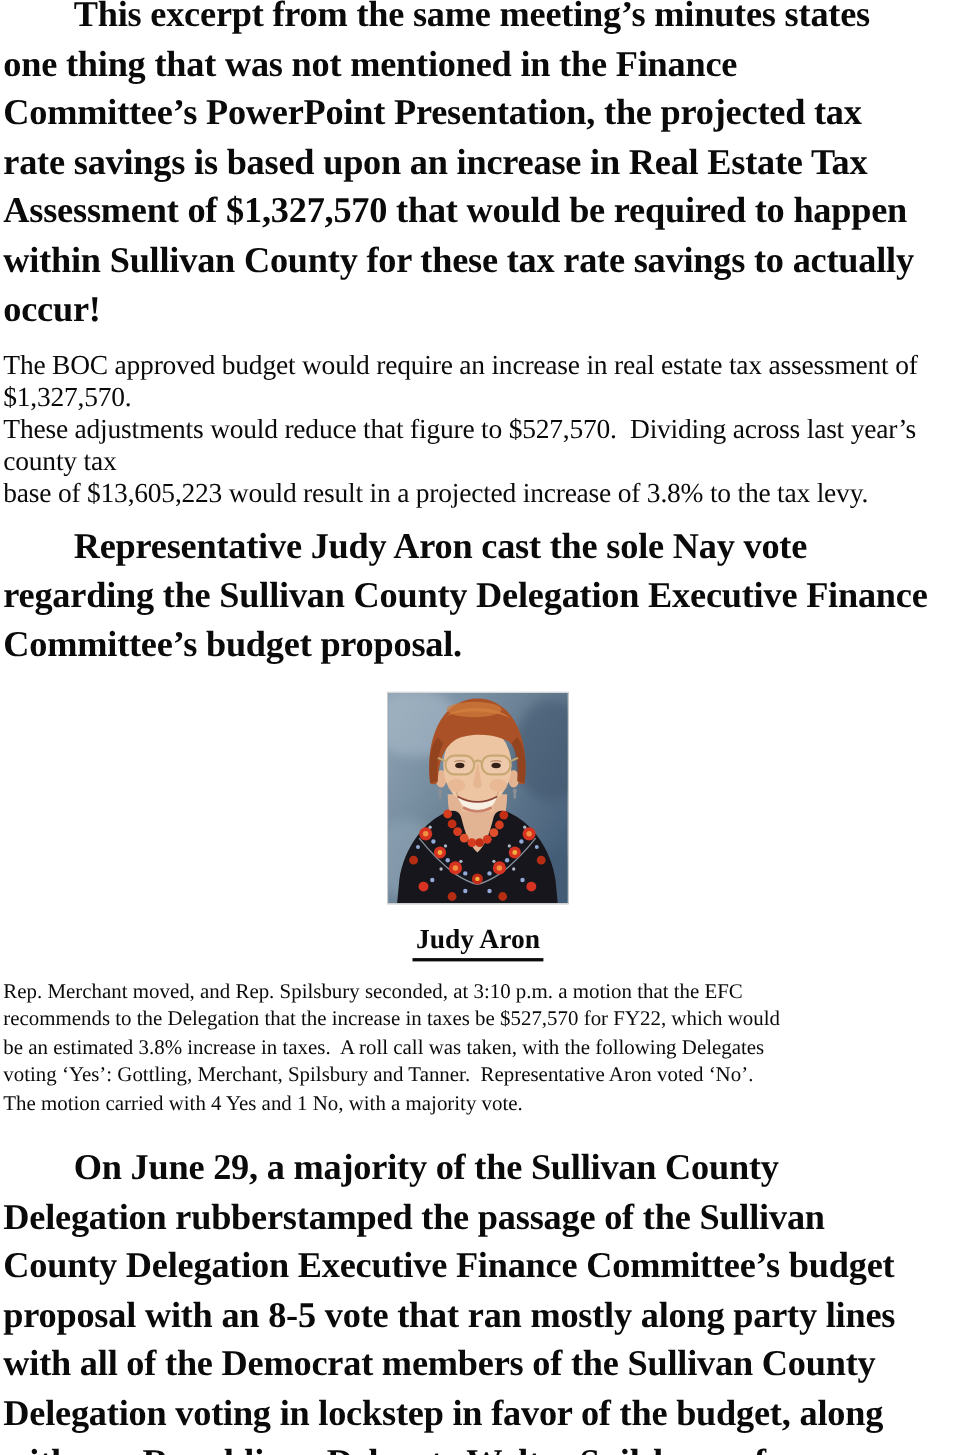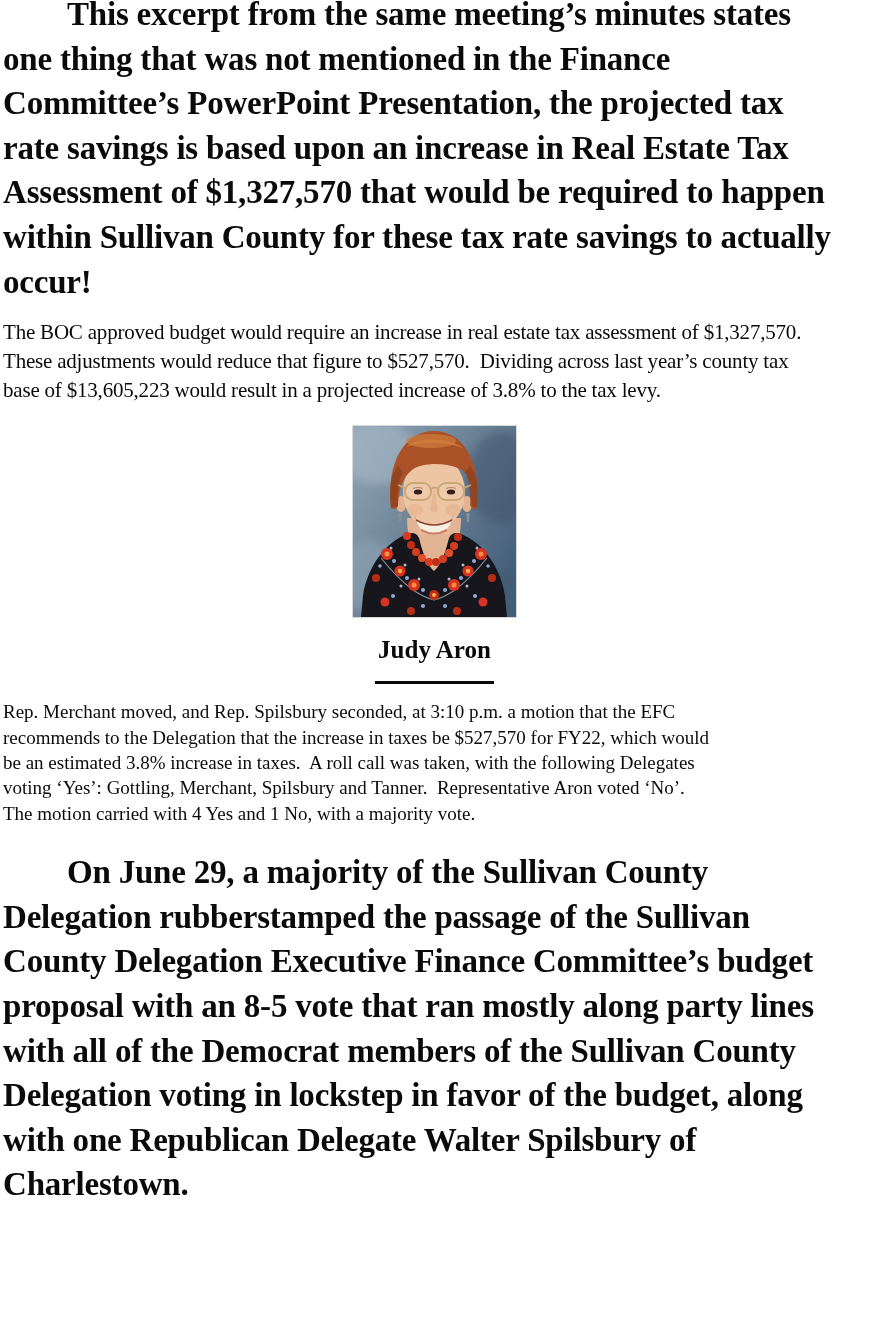--- a/index.html
+++ b/index.html
@@ -19,21 +19,21 @@
     font-size: 33px;
     line-height: 44.6px;
     letter-spacing: -0.2px;
   }
   .indent { text-indent: 64px; }
 
   #para-intro { margin-top: -8px; }
 
   #para-minutes-excerpt {
     margin-top: 14px;
-    font-size: 21px;
+    font-size: 25px;
     line-height: 29px;
     letter-spacing: -0.2px;
   }
 
   #para-nay-vote { margin-top: 12px; }
 
   figure.portrait-figure {
     margin: 20px 0 0 0;
     text-align: center;
   }
@@ -45,21 +45,21 @@
   }
   figcaption {
     margin-top: 14px;
     font-size: 25px;
     font-weight: bold;
     line-height: 30px;
   }
   .caption-underline {
     display: inline-block;
     border-bottom: 3px solid #0a0a0a;
-    padding: 0 3px 16px 3px;
+    padding: 0 3px 1px 3px;
   }
 
   #para-motion {
     margin-top: 15px;
     font-weight: normal;
     font-size: 19px;
     line-height: 25.4px;
   }
 
   #para-june29 { margin-top: 24px; }
@@ -74,20 +74,23 @@
 Committee’s PowerPoint Presentation, the projected tax
 rate savings is based upon an increase in Real Estate Tax
 Assessment of $1,327,570 that would be required to happen
 within Sullivan County for these tax rate savings to actually
 occur!</p>
 
   <p id="para-minutes-excerpt">The BOC approved budget would require an increase in real estate tax assessment of $1,327,570.
 These adjustments would reduce that figure to $527,570.  Dividing across last year’s county tax
 base of $13,605,223 would result in a projected increase of 3.8% to the tax levy.</p>
 
+  <p id="para-nay-vote" class="lead indent">Representative Judy Aron cast the sole Nay vote
+regarding the Sullivan County Delegation Executive Finance
+Committee’s budget proposal.</p>
 
   <figure class="portrait-figure">
     <span class="photo-frame">
       <svg width="163" height="191" viewBox="0 0 163 191" xmlns="http://www.w3.org/2000/svg">
         <defs>
           <linearGradient id="bgg" x1="0" y1="0" x2="1" y2="0.7">
             <stop offset="0" stop-color="#91a6b7"></stop>
             <stop offset="0.55" stop-color="#698094"></stop>
             <stop offset="1" stop-color="#47607a"></stop>
           </linearGradient>

